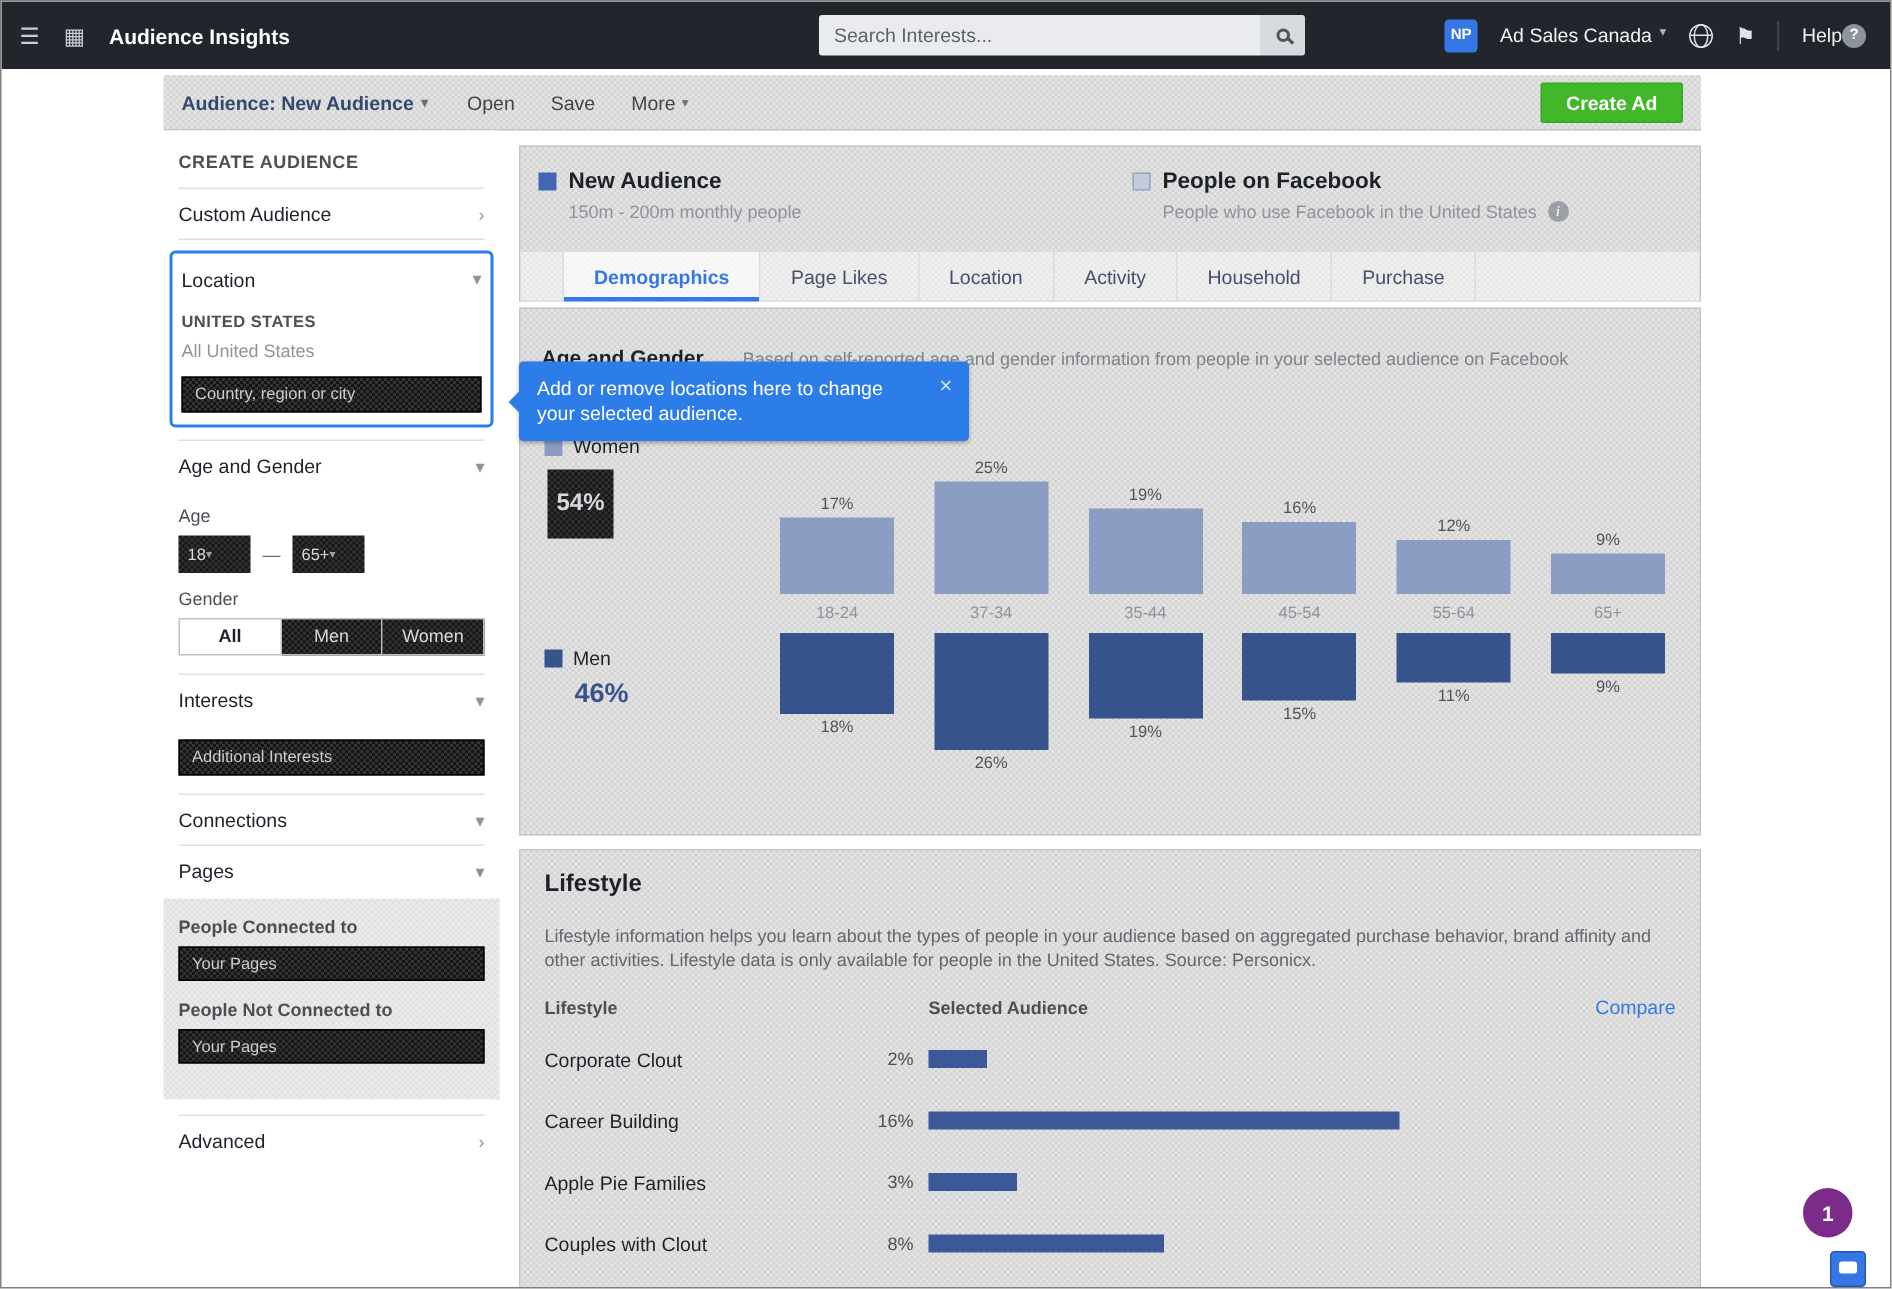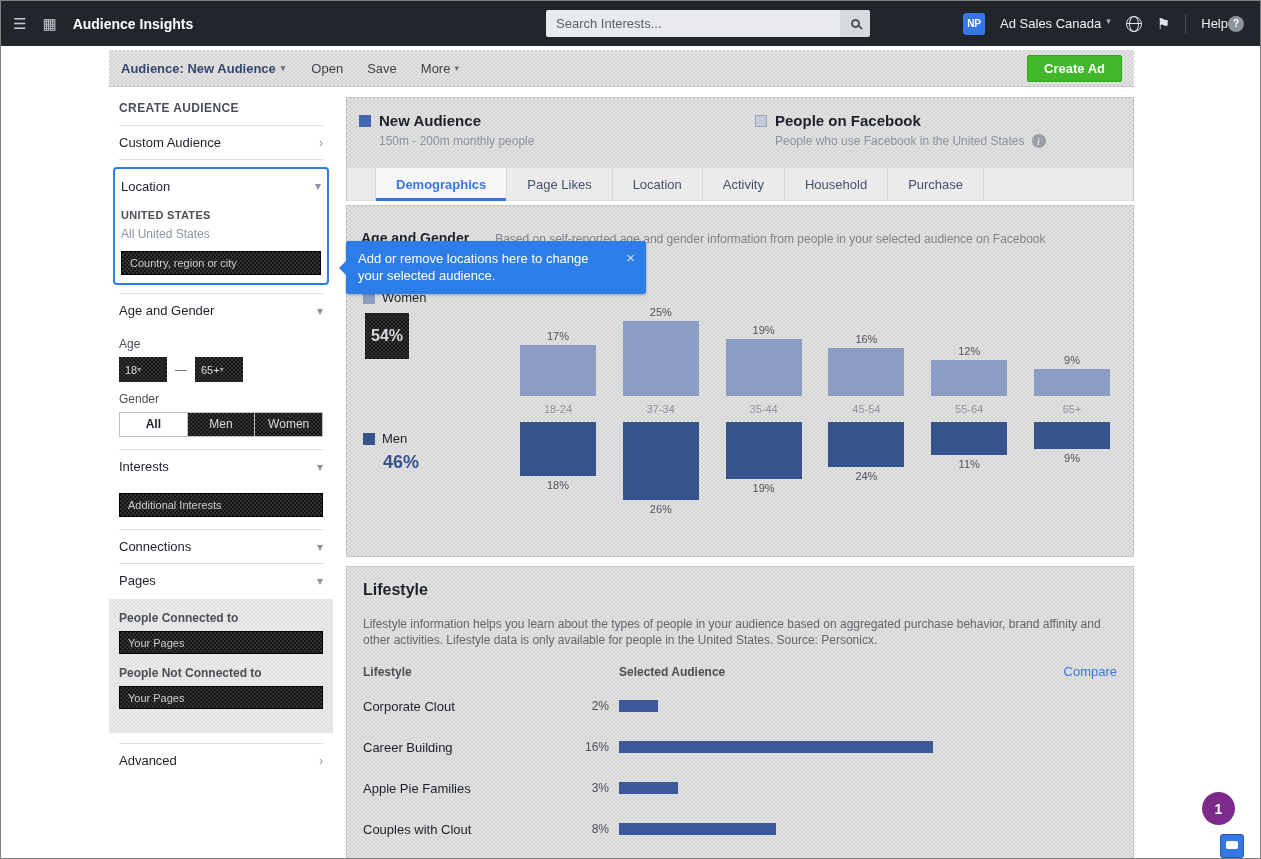--- a/index.html
+++ b/index.html
@@ -355,21 +355,21 @@
           </div>
         </div>
         <div class="ccol">
           <div class="warea">
             <span class="pct">16%</span>
             <div class="bar" style="height:48px;background:#8b9dc3"></div>
           </div>
           <div class="axis">45-54</div>
           <div class="marea">
             <div class="bar" style="height:45px;background:#37538c"></div>
-            <span class="pct">24%</span>
+            <span class="pct">15%</span>
           </div>
         </div>
         <div class="ccol">
           <div class="warea">
             <span class="pct">12%</span>
             <div class="bar" style="height:36px;background:#8b9dc3"></div>
           </div>
           <div class="axis">55-64</div>
           <div class="marea">
             <div class="bar" style="height:33px;background:#37538c"></div>

